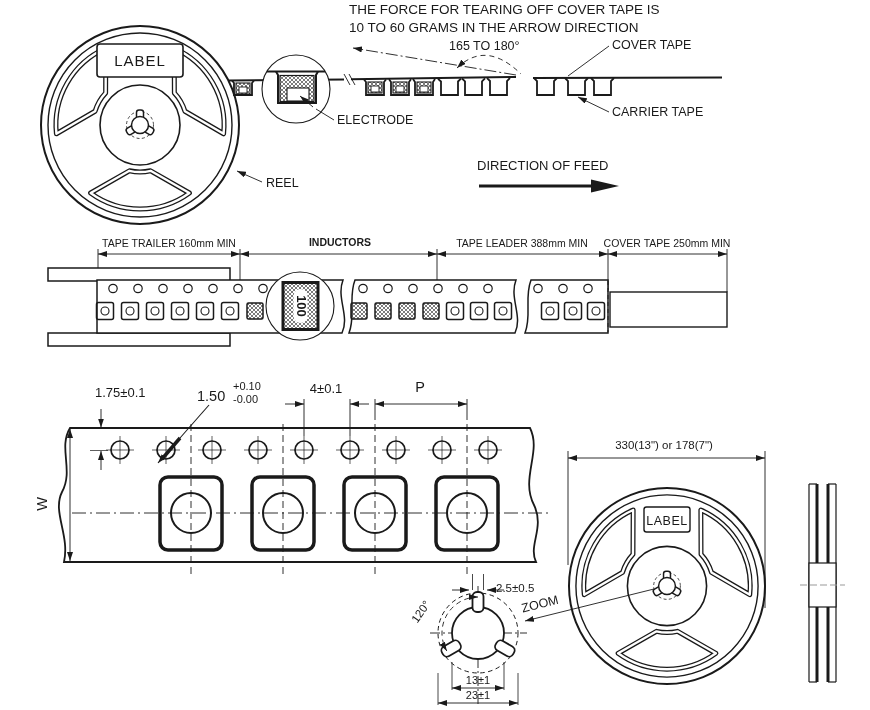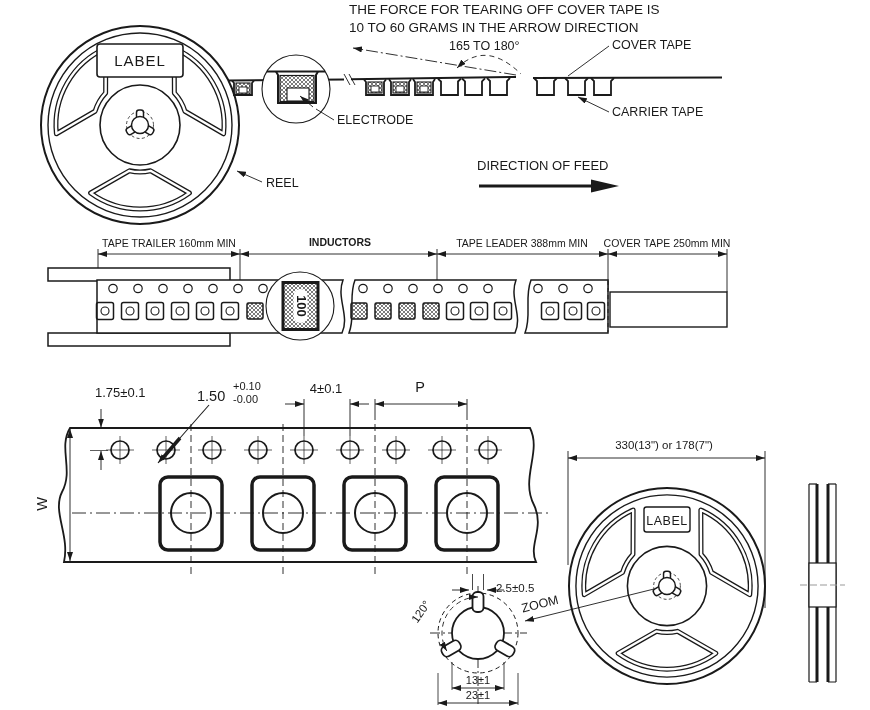--- a/index.html
+++ b/index.html
@@ -1,16 +1,16 @@
 <!DOCTYPE html>
 <html><head>
 <meta charset="utf-8">
 <style>
   html,body{margin:0;padding:0;background:#ffffff;}
-  .stage{width:870px;height:710px;position:relative;background:#fff;overflow:hidden;border-radius:23px;}
+  .stage{width:870px;height:710px;position:relative;background:#fff;overflow:hidden;}
   svg{display:block;}
   .t{font-family:"Liberation Sans", sans-serif;fill:#1a1a1a;}
   .ln{stroke:#1a1a1a;fill:none;}
   .thin{stroke-width:0.9;}
   .mid{stroke-width:1.5;}
   .wfill{fill:#ffffff;}
 </style>
 </head>
 <body>
 

